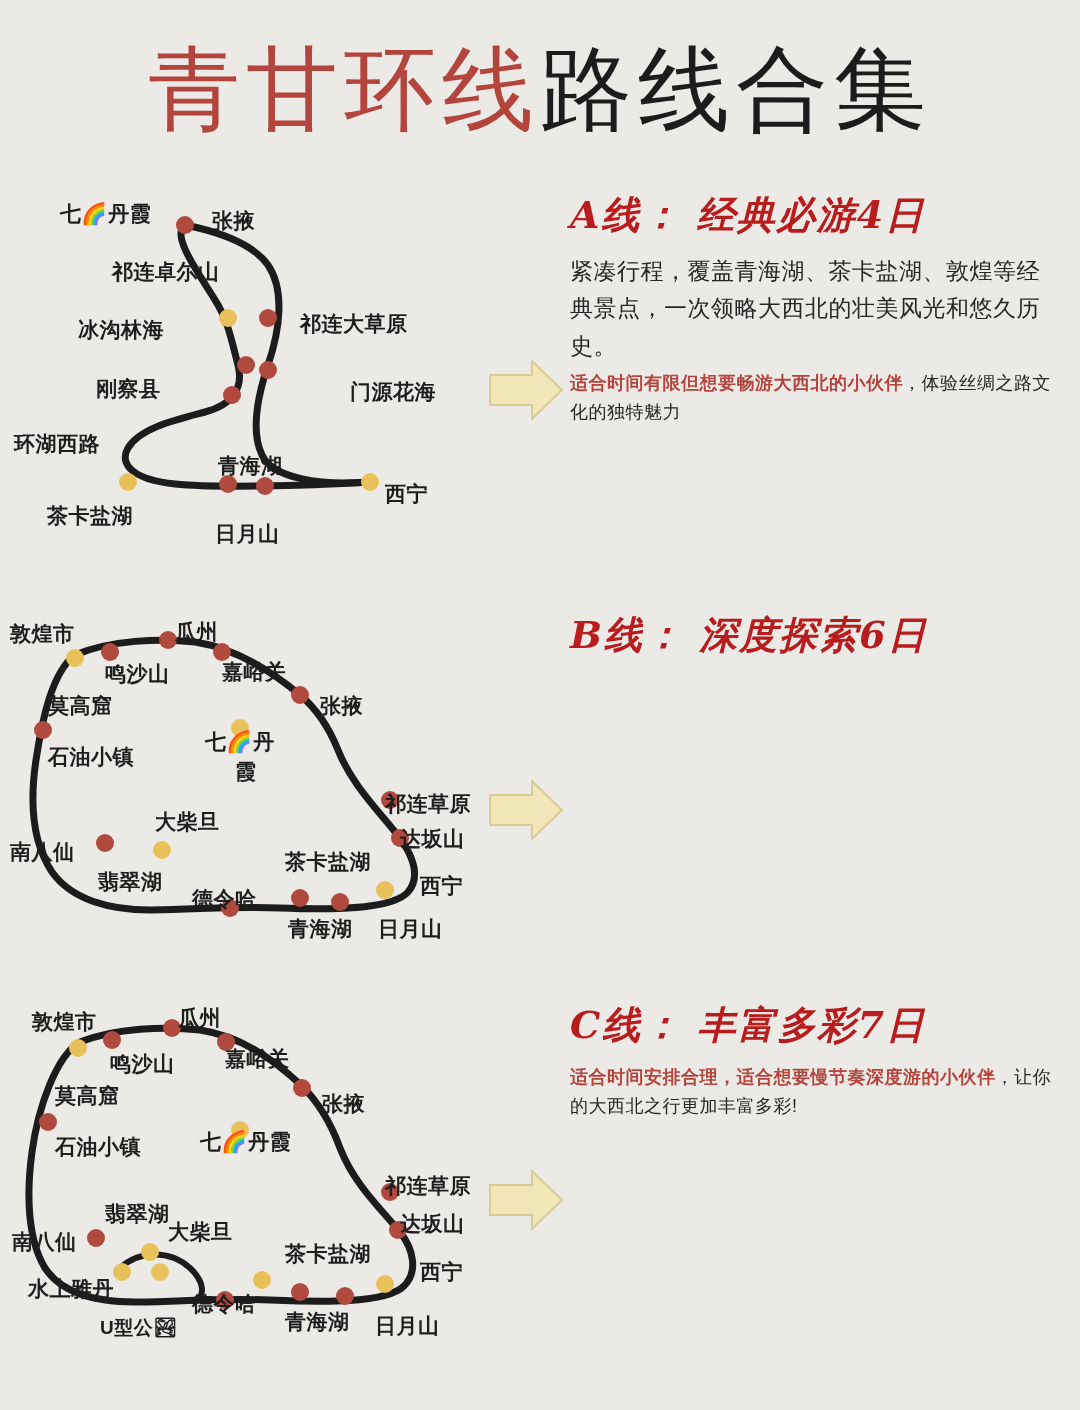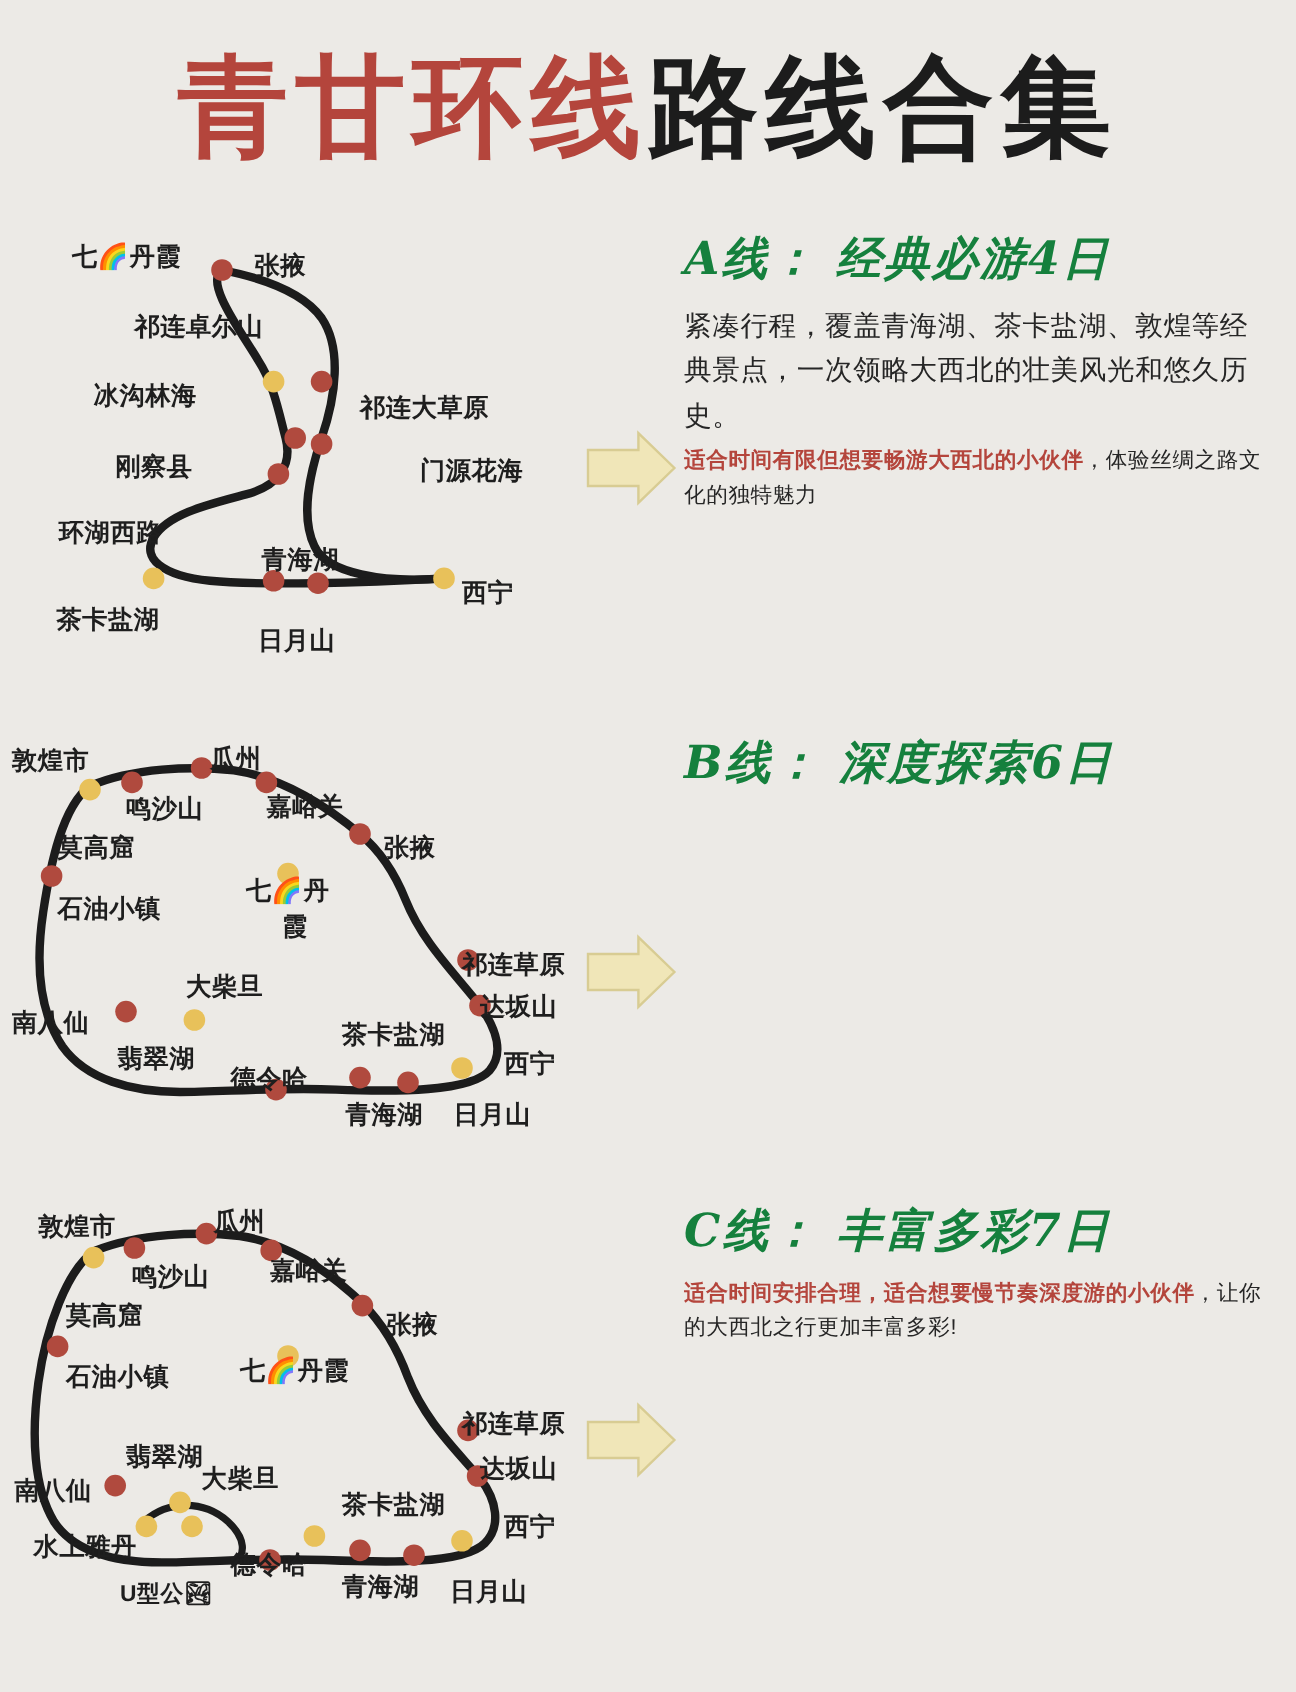--- a/index.html
+++ b/index.html
@@ -15,21 +15,21 @@
     overflow: hidden;
     position: relative;
   }
   .title {
     position: absolute;
     top: 28px;
     left: 0;
     width: 1080px;
     text-align: center;
     font-family: "DejaVu Serif", serif;
-    font-weight: bold;
+    font-weight: normal;
     font-size: 92px;
     letter-spacing: 6px;
     white-space: nowrap;
   }
   .title .red { color: #b4453c; }
   .title .black { color: #1c1c1c; }
 
   .section {
     position: absolute;
     left: 0;
@@ -57,21 +57,21 @@
     position: absolute;
     left: 486px;
     top: 165px;
     width: 80px;
     height: 70px;
   }
   .route-head {
     font-family: "DejaVu Serif", serif;
     font-weight: bold;
     font-size: 38px;
-    color: #15803d;
+    color: #b91c1c;
     letter-spacing: 2px;
     white-space: nowrap;
     margin-bottom: 12px;
     font-style: italic;
   }
   .route-desc {
     font-size: 23px;
     line-height: 1.62;
     color: #262626;
     letter-spacing: 0.5px;
@@ -115,24 +115,24 @@
       <circle cx="232" cy="205" r="9" fill="#b04a3e"></circle>
       <circle cx="128" cy="292" r="9" fill="#e8c15a"></circle>
       <circle cx="228" cy="294" r="9" fill="#b04a3e"></circle>
       <circle cx="265" cy="296" r="9" fill="#b04a3e"></circle>
       <circle cx="370" cy="292" r="9" fill="#e8c15a"></circle>
     </svg>
     <div class="map-label" style="left:60px;top:10px;">七🌈丹霞</div>
     <div class="map-label" style="left:212px;top:17px;">张掖</div>
     <div class="map-label" style="left:112px;top:68px;">祁连卓尔山</div>
     <div class="map-label" style="left:78px;top:126px;">冰沟林海</div>
-    <div class="map-label" style="left:300px;top:136px;">祁连大草原</div>
+    <div class="map-label" style="left:300px;top:120px;">祁连大草原</div>
     <div class="map-label" style="left:350px;top:188px;">门源花海</div>
     <div class="map-label" style="left:96px;top:185px;">刚察县</div>
-    <div class="map-label" style="left:14px;top:240px;margin-left:35px;">环湖西路</div>
+    <div class="map-label" style="left:14px;top:240px;">环湖西路</div>
     <div class="map-label" style="left:218px;top:262px;">青海湖</div>
     <div class="map-label" style="left:385px;top:290px;">西宁</div>
     <div class="map-label" style="left:47px;top:312px;">茶卡盐湖</div>
     <div class="map-label" style="left:215px;top:330px;">日月山</div>
   </div>
   <div class="arrow">
     <svg width="80" height="70" viewBox="0 0 80 70">
       <path d="M4 20 H46 V6 L76 35 L46 64 V50 H4 Z" fill="#f0e6b8" stroke="#d8cc93" stroke-width="2"></path>
     </svg>
   </div>

